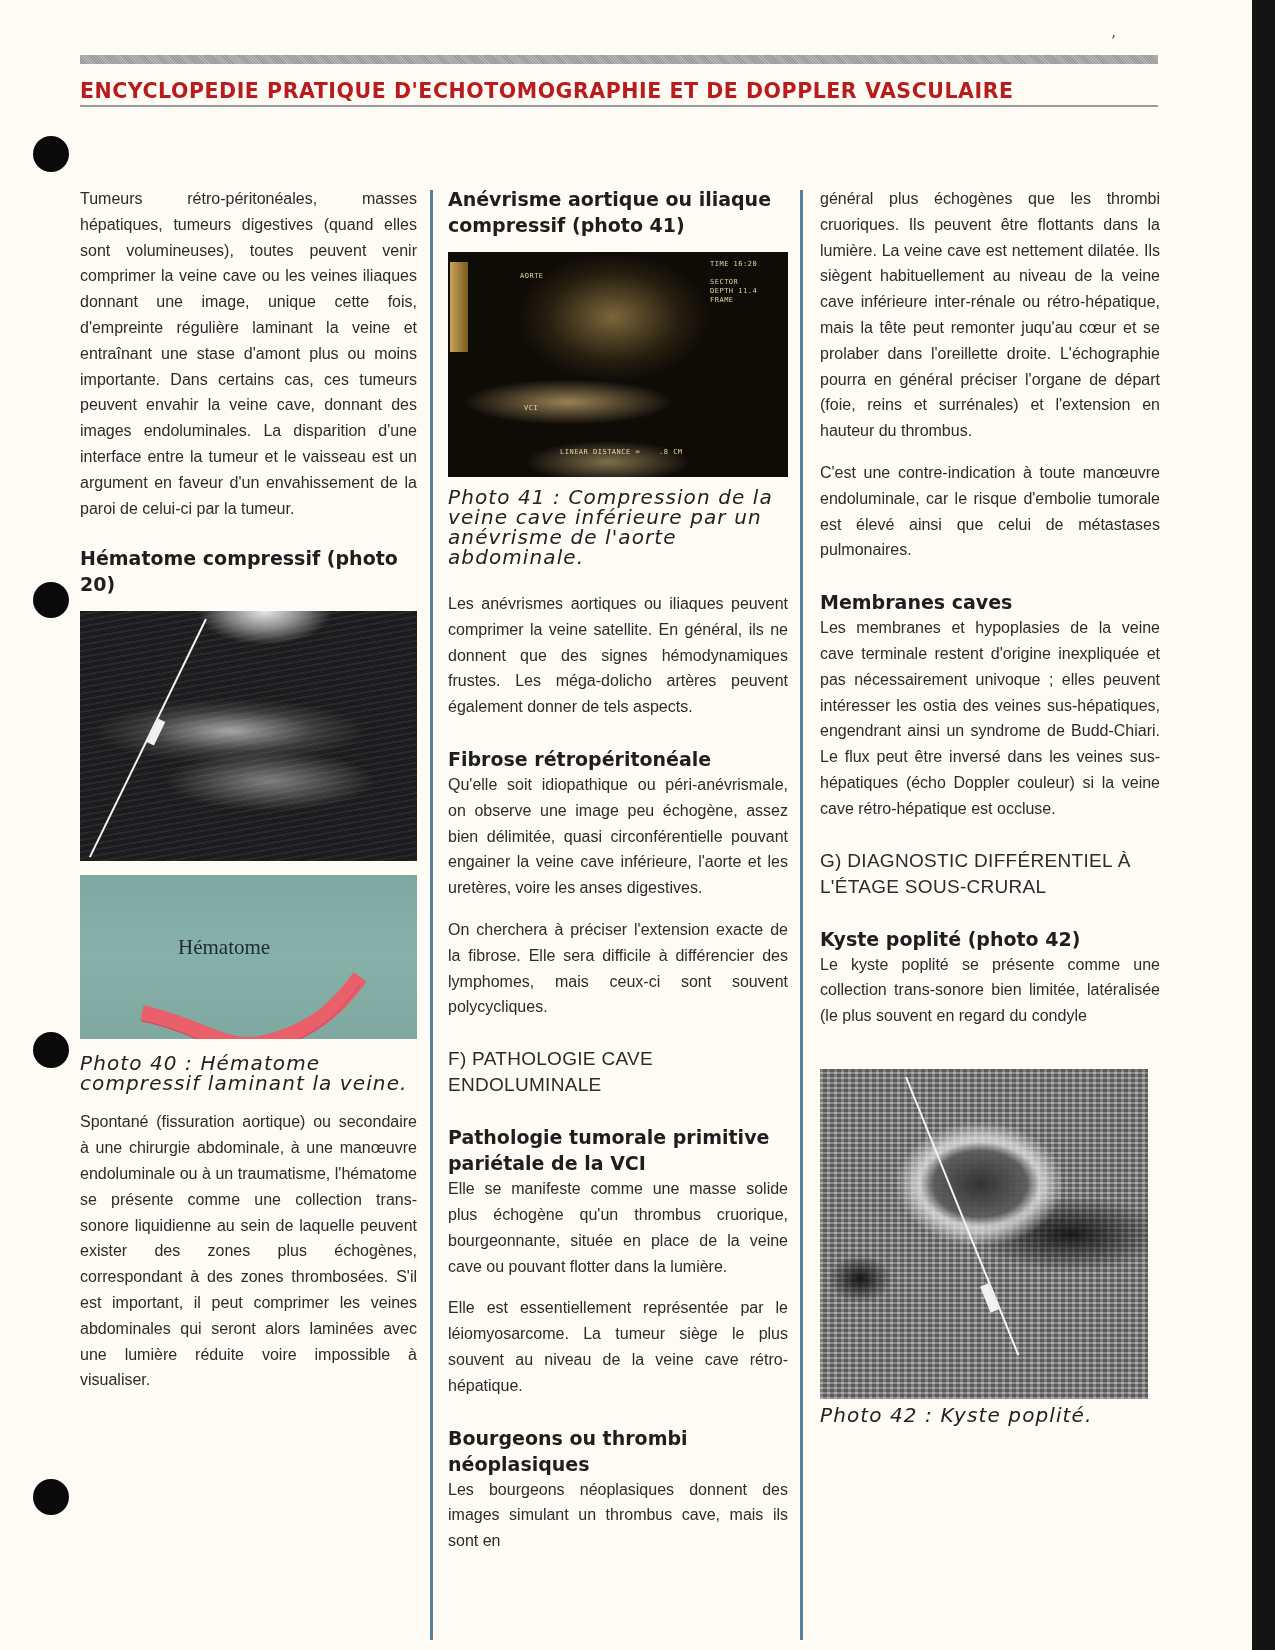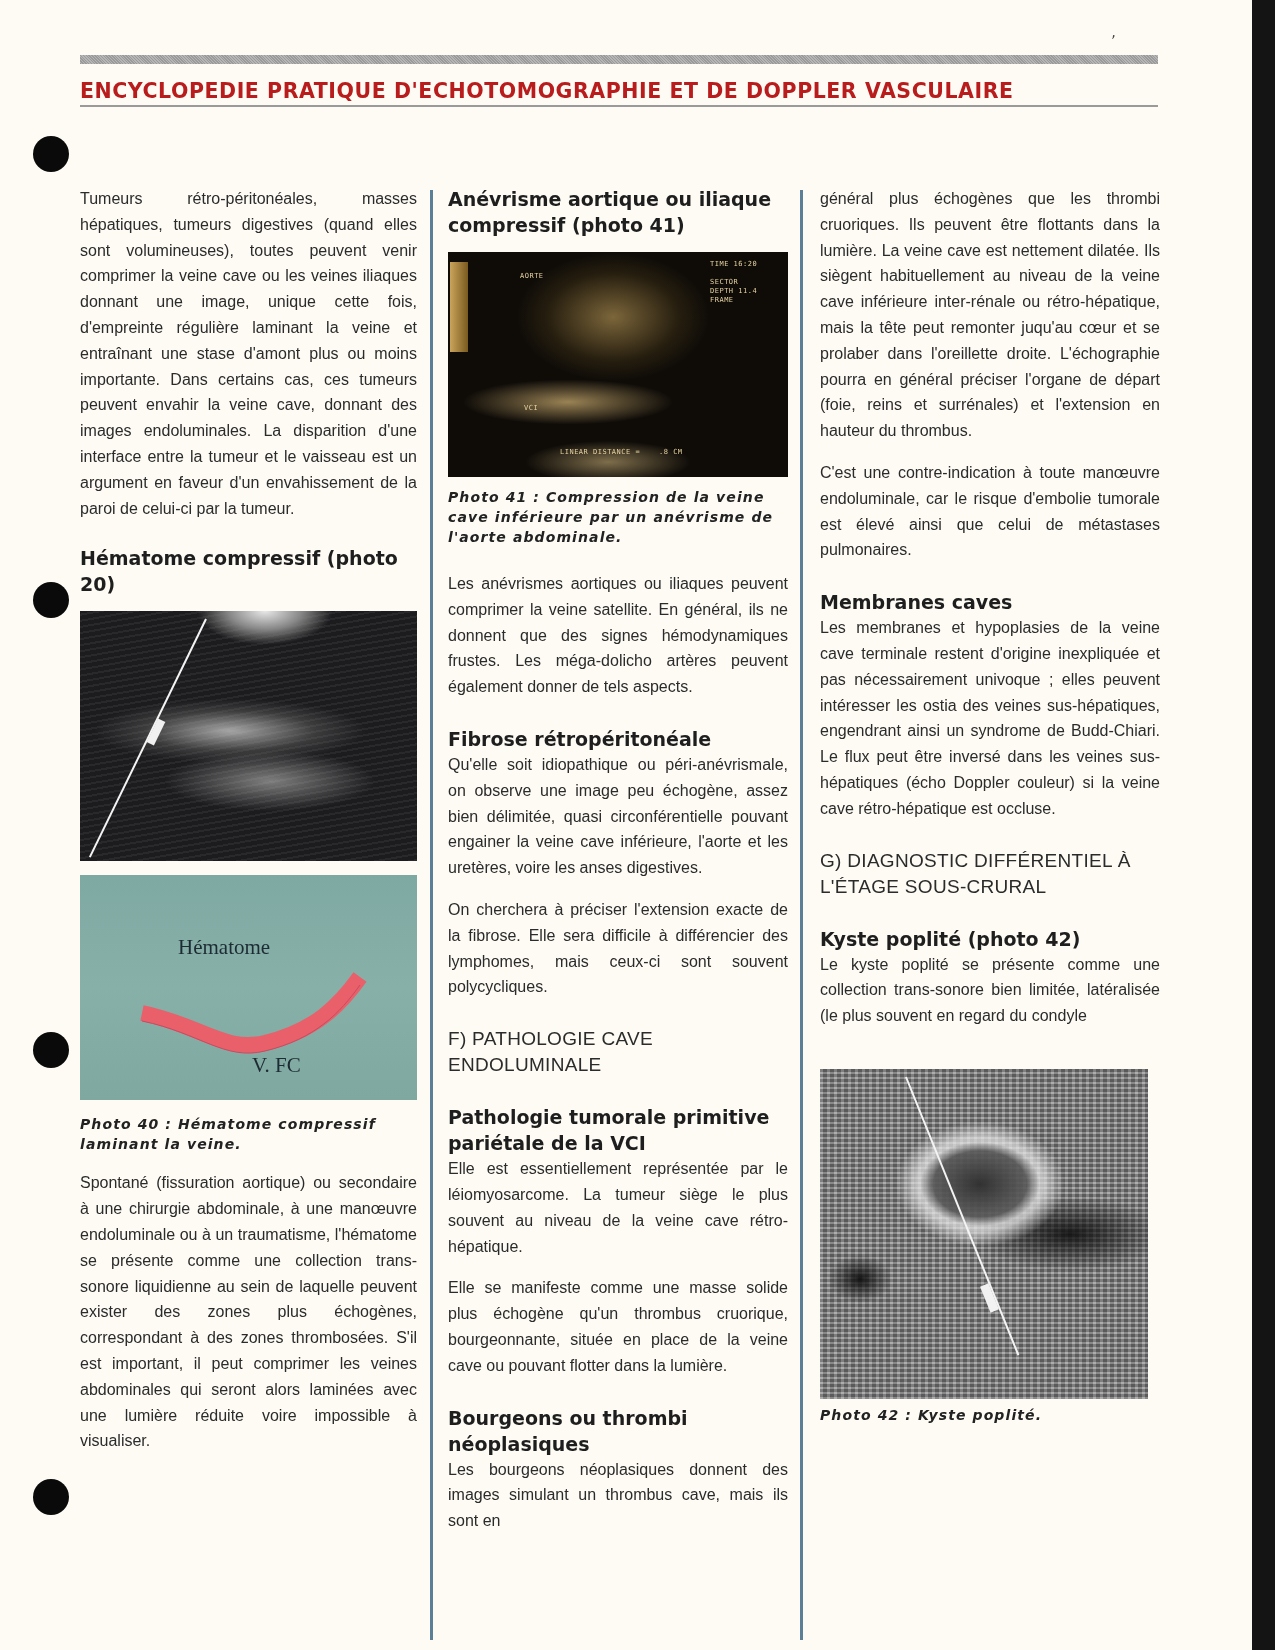--- a/index.html
+++ b/index.html
@@ -26,35 +26,35 @@
   .col { position: absolute; top: 186px; }
   .col1 { left: 80px; width: 337px; }
   .col2 { left: 448px; width: 340px; }
   .col3 { left: 820px; width: 340px; }
   .divider { position: absolute; top: 190px; width: 3px; height: 1450px; background: #5b7f97; }
 
   .p { font-size: 16px; line-height: 25.8px; text-align: justify; margin: 0; color: #2b2b2b; }
   .p + .p { margin-top: 16px; }
   .h { font-family: "DejaVu Sans", sans-serif; font-weight: bold; font-size: 19px; line-height: 26px; color: #1e1e1e; margin: 0; }
   .sec { font-size: 19px; line-height: 26px; margin: 0; color: #2b2b2b; letter-spacing: 0.3px; }
-  .cap { font-family: "DejaVu Sans", sans-serif; font-style: italic; font-size: 14px; line-height: 20px; letter-spacing: 1.1px; color: #222; margin: 0; font-weight: bold; }
+  .cap { font-family: "DejaVu Sans", sans-serif; font-style: italic; font-size: 20px; line-height: 20px; letter-spacing: 1.1px; color: #222; margin: 0; }
   .gap { height: 26px; }
 
   .photo { position: relative; overflow: hidden; }
   .photo40a {
     width: 337px; height: 250px; margin-top: 14px;
     background:
       radial-gradient(ellipse 90px 45px at 185px 0px, #e8e8e8 0%, #888 40%, rgba(0,0,0,0) 75%),
       radial-gradient(ellipse 170px 40px at 150px 120px, rgba(210,210,210,0.75) 0%, rgba(120,120,120,0.35) 50%, rgba(0,0,0,0) 80%),
       radial-gradient(ellipse 140px 40px at 190px 170px, rgba(190,190,190,0.6) 0%, rgba(0,0,0,0) 75%),
       repeating-linear-gradient(-10deg, rgba(255,255,255,0.06) 0 2px, rgba(0,0,0,0) 2px 6px),
       #1c1c1e;
   }
   .photo40b {
-    width: 337px; height: 225px; margin-top: 14px;
+    width: 337px; height: 164px; margin-top: 14px;
     background: linear-gradient(180deg, #7ea9a2 0%, #87b0a8 50%, #7ea8a0 100%);
   }
   .photo41 {
     width: 340px; height: 225px; margin-top: 14px; margin-bottom: 10px;
     background:
       radial-gradient(ellipse 120px 80px at 165px 65px, rgba(170,140,80,0.7) 0%, rgba(90,70,30,0.3) 55%, rgba(0,0,0,0) 80%),
       radial-gradient(ellipse 140px 30px at 120px 150px, rgba(200,170,110,0.75) 0%, rgba(0,0,0,0) 75%),
       radial-gradient(ellipse 110px 28px at 160px 210px, rgba(200,175,120,0.6) 0%, rgba(0,0,0,0) 75%),
       #0f0c08;
   }
@@ -138,22 +138,22 @@
   <div class="gap" style="height:24px"></div>
   <p class="p">Les anévrismes aortiques ou iliaques peuvent comprimer la veine satellite. En général, ils ne donnent que des signes hémodynamiques frustes. Les méga-dolicho artères peuvent également donner de tels aspects.</p>
   <div class="gap"></div>
   <p class="h">Fibrose rétropéritonéale</p>
   <p class="p">Qu'elle soit idiopathique ou péri-anévrismale, on observe une image peu échogène, assez bien délimitée, quasi circonférentielle pouvant engainer la veine cave inférieure, l'aorte et les uretères, voire les anses digestives.</p>
   <p class="p">On cherchera à préciser l'extension exacte de la fibrose. Elle sera difficile à différencier des lymphomes, mais ceux-ci sont souvent polycycliques.</p>
   <div class="gap"></div>
   <p class="sec">F) PATHOLOGIE CAVE ENDOLUMINALE</p>
   <div class="gap"></div>
   <p class="h">Pathologie tumorale primitive pariétale de la VCI</p>
+  <p class="p">Elle se manifeste comme une masse solide plus échogène qu'un thrombus cruorique, bourgeonnante, située en place de la veine cave ou pouvant flotter dans la lumière.</p>
   <p class="p">Elle est essentiellement représentée par le léiomyosarcome. La tumeur siège le plus souvent au niveau de la veine cave rétro-hépatique.</p>
-  <p class="p">Elle se manifeste comme une masse solide plus échogène qu'un thrombus cruorique, bourgeonnante, située en place de la veine cave ou pouvant flotter dans la lumière.</p>
   <div class="gap"></div>
   <p class="h">Bourgeons ou thrombi néoplasiques</p>
   <p class="p">Les bourgeons néoplasiques donnent des images simulant un thrombus cave, mais ils sont en</p>
 </div>
 
 <div class="col col3">
   <p class="p">général plus échogènes que les thrombi cruoriques. Ils peuvent être flottants dans la lumière. La veine cave est nettement dilatée. Ils siègent habituellement au niveau de la veine cave inférieure inter-rénale ou rétro-hépatique, mais la tête peut remonter juqu'au cœur et se prolaber dans l'oreillette droite. L'échographie pourra en général préciser l'organe de départ (foie, reins et surrénales) et l'extension en hauteur du thrombus.</p>
   <p class="p">C'est une contre-indication à toute manœuvre endoluminale, car le risque d'embolie tumorale est élevé ainsi que celui de métastases pulmonaires.</p>
   <div class="gap"></div>
   <p class="h">Membranes caves</p>

